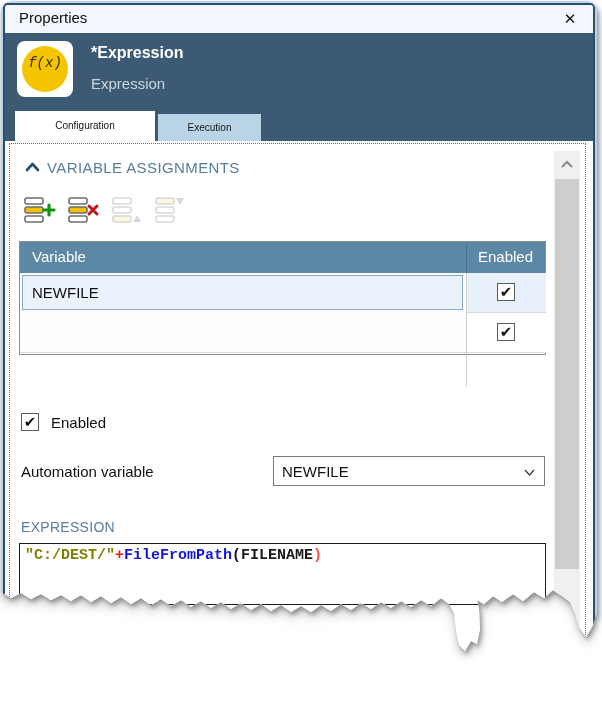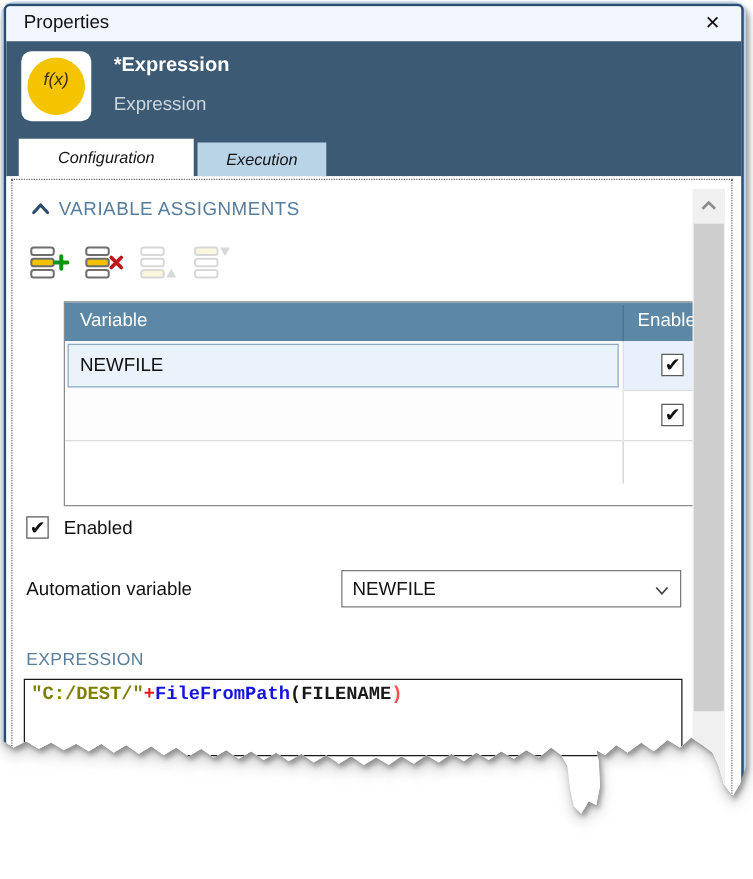--- a/index.html
+++ b/index.html
@@ -26,39 +26,39 @@
   .titlebar .title{position:absolute;left:14px;top:4px;font-size:15px;color:#111;}
   .close-btn{position:absolute;right:12px;top:3px;width:22px;height:22px;text-align:center;
     font-size:15px;font-weight:700;color:#111;line-height:22px;cursor:pointer;}
   
   .header{position:absolute;left:0;top:28px;width:100%;height:108px;background:#3d5a74;}
   .task-icon{position:absolute;left:12px;top:8px;width:56px;height:56px;background:#ffffff;
     border-radius:8px;}
   .task-icon .circle{position:absolute;left:5px;top:5px;width:46px;height:46px;border-radius:50%;
     background:#f5c400;}
   .task-icon .fx{position:absolute;left:0;top:14px;width:100%;text-align:center;
-    font-family:Liberation Sans, sans-serif;font-style:italic;font-size:14px;color:#3c2f00;}
+    font-family:Liberation Mono, monospace;font-style:italic;font-size:14px;color:#3c2f00;}
   .hdr-title{position:absolute;left:86px;top:11px;font-size:16px;font-weight:700;color:#ffffff;}
   .hdr-sub{position:absolute;left:86px;top:42px;font-size:15px;color:#ccd6df;}
   
-  .tab{position:absolute;bottom:0;font-size:13px;color:#141414;text-align:center;cursor:pointer;font-style:italic;}
+  .tab{position:absolute;bottom:0;font-size:10px;color:#141414;text-align:center;cursor:pointer;}
   .tab.active{left:10px;width:140px;height:30px;background:#ffffff;line-height:30px;}
   .tab.inactive{left:153px;width:103px;height:27px;background:#b9d3e7;line-height:27px;text-align:center;}
   
   .content{position:absolute;left:0;top:136px;width:100%;bottom:0;background:#ffffff;}
   .dotted-panel{position:absolute;left:4px;top:2px;width:577px;height:540px;
     border:1px dotted #6b6b6b;border-bottom:none;}
   .section-title{position:absolute;left:42px;top:18px;font-size:15px;color:#567d9c;letter-spacing:.4px;}
   .chevron-up{position:absolute;left:20px;top:21px;}
   
   .tbar{position:absolute;left:0;top:54px;height:32px;}
   .tbtn{position:absolute;top:0;width:36px;height:32px;cursor:pointer;}
   .tbtn.disabled{cursor:default;}
   
-  .vtable{position:absolute;left:14px;top:100px;width:527px;height:164px;border:1px solid #8c8c8c;background:#fff;margin-left:32px;}
+  .vtable{position:absolute;left:14px;top:100px;width:527px;height:114px;border:1px solid #8c8c8c;background:#fff;}
   .vhead{position:absolute;left:0;top:0;width:100%;height:31px;background:#5c87a5;}
   .vhead .h-var{position:absolute;left:12px;top:6px;font-size:15px;color:#ffffff;}
   .vhead .h-en{position:absolute;left:458px;top:6px;font-size:15px;color:#ffffff;}
   .vhead .hdiv{position:absolute;left:446px;top:2px;width:1px;height:29px;background:#49708c;}
   .col-div{position:absolute;left:446px;top:31px;width:1px;height:114px;background:#cfcfcf;}
   .vrow1{position:absolute;left:0;top:31px;width:446px;height:40px;background:#fbfcfe;}
   .vrow1-cell{position:absolute;left:2px;top:2px;width:441px;height:35px;background:#eaf3fc;
     border:1px solid #8fa9c2;}
   .vrow1-cell .txt{position:absolute;left:9px;top:8px;font-size:15px;color:#101010;}
   .en-cell1{position:absolute;left:447px;top:31px;width:79px;height:40px;background:#e8f1fb;border-bottom:1px solid #d8d8d8;}

